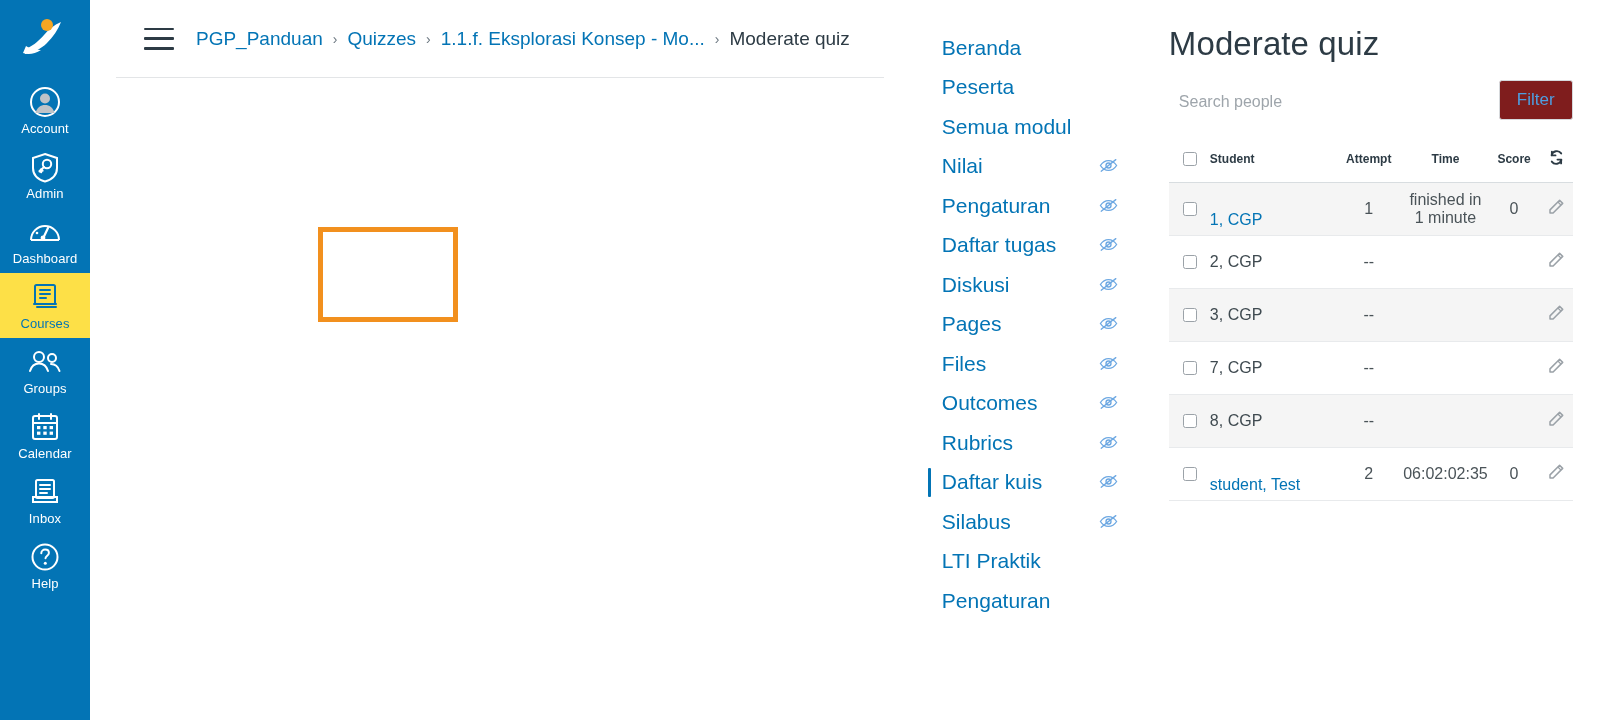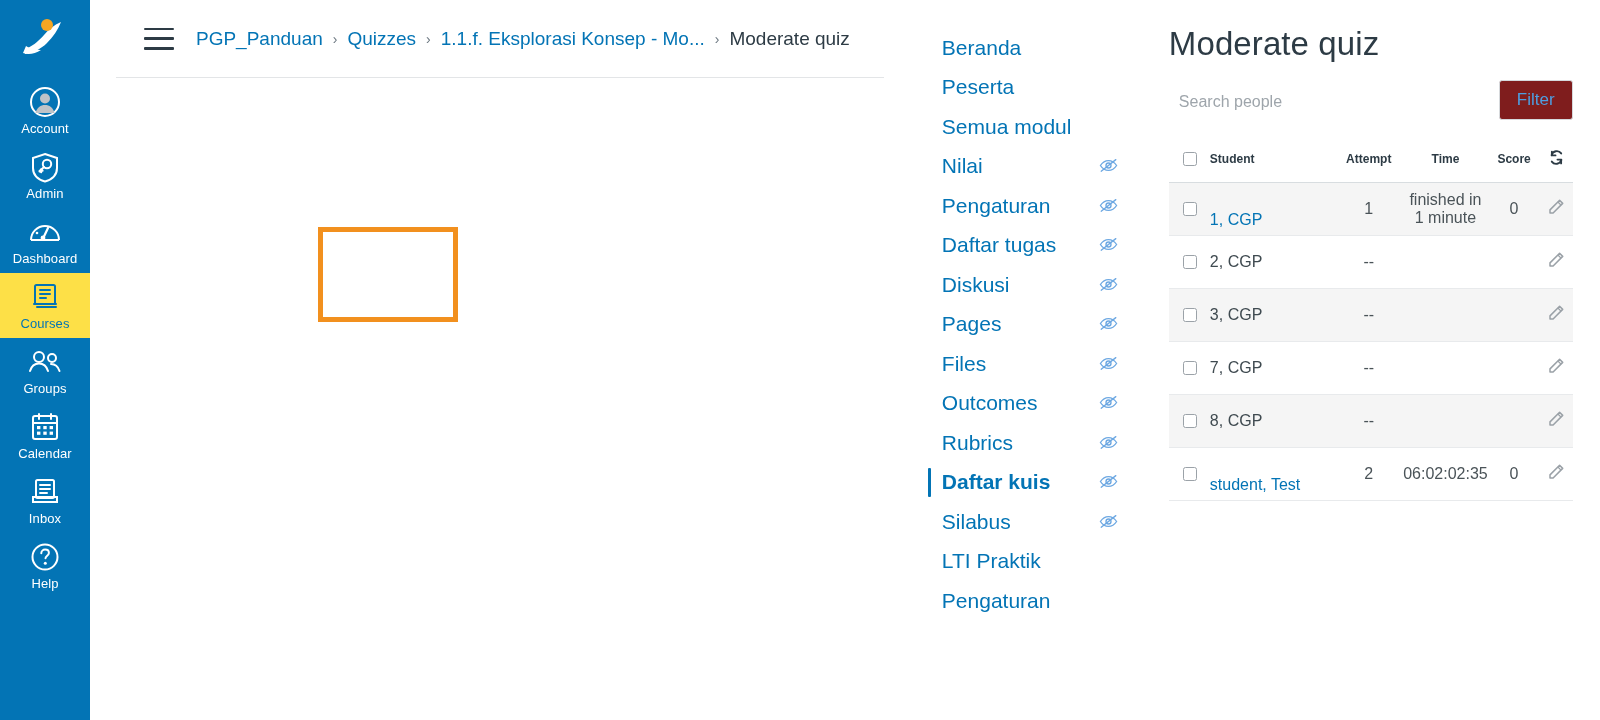--- a/index.html
+++ b/index.html
@@ -70,21 +70,21 @@
   }
   .cn-item {
     position: relative;
     display: flex; align-items: center; justify-content: space-between;
     padding: 0 26px 0 28px;
     height: 39.5px;
     color: #0374B5; font-size: 21px; line-height: 20px;
     cursor: pointer; text-decoration: none;
   }
   .cn-item .cn-lbl { white-space: nowrap; }
-  .cn-item.active .cn-lbl { color: #0374B5; font-weight: bold; }
+  .cn-item.active .cn-lbl { color: #0374B5; font-weight: normal; }
   .cn-item.active::before {
     content: ""; position: absolute; left: 14px; top: 5px;
     width: 3.5px; height: 29px; background: #0374B5; border-radius: 1px;
   }
   .eye { flex: 0 0 auto; opacity: .85; }
 
   
   .main {
     flex: 1; min-width: 0;
     padding: 24px 50px 0 25px;

